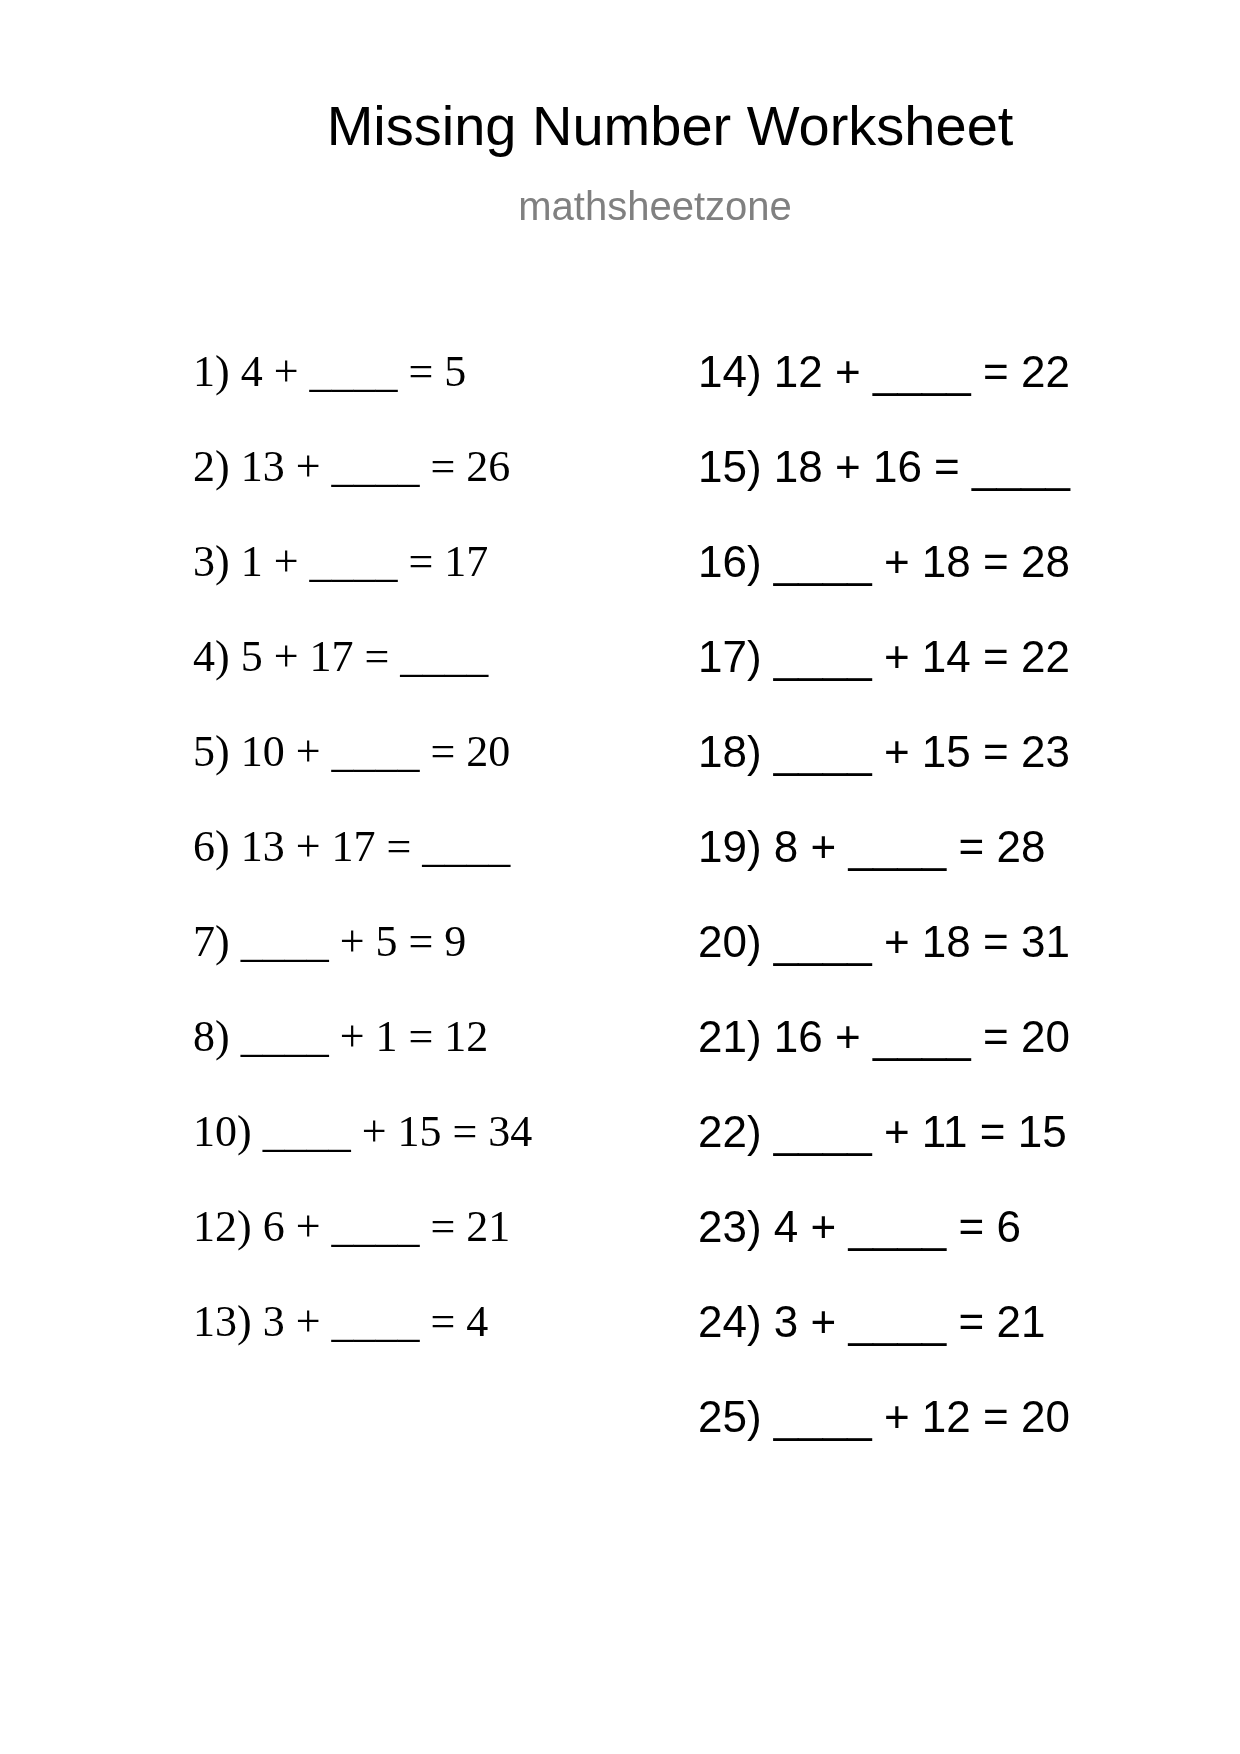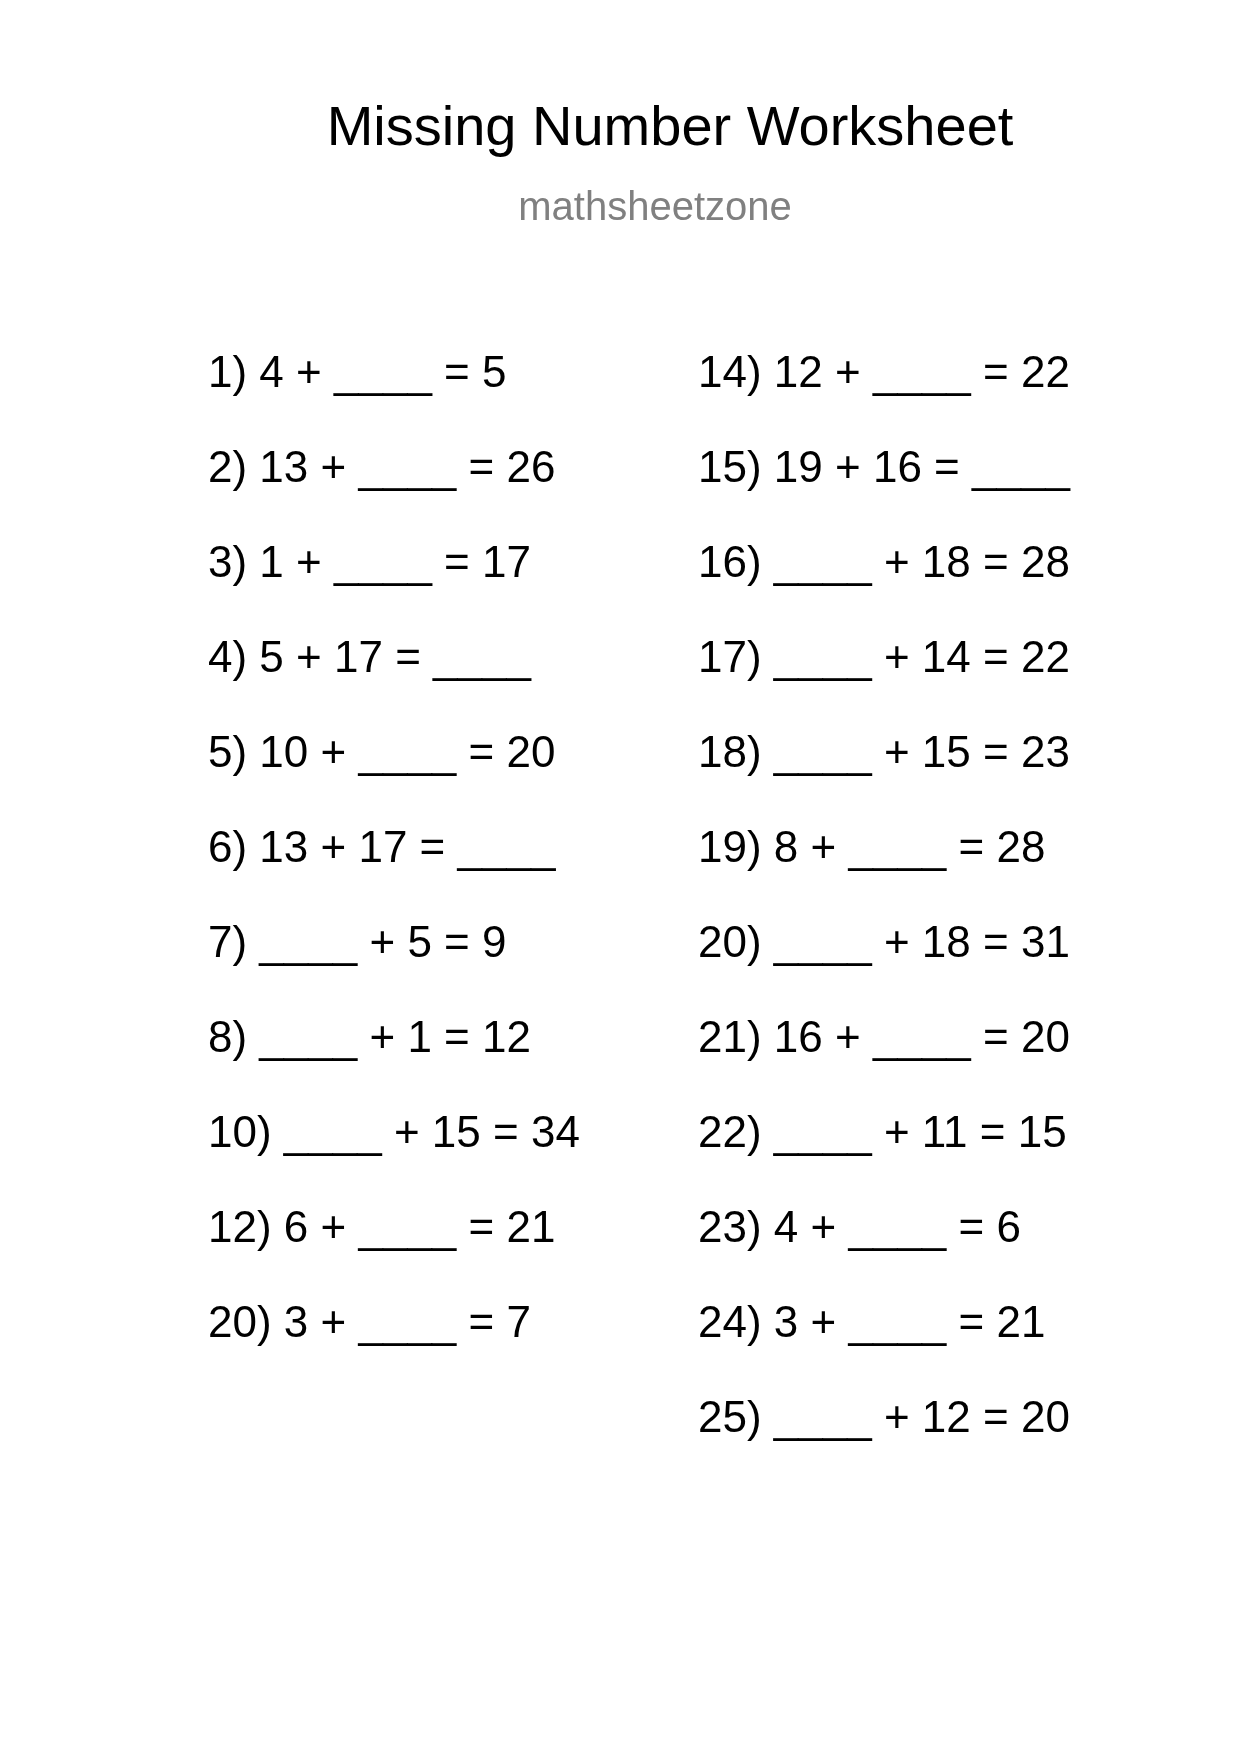--- a/index.html
+++ b/index.html
@@ -33,21 +33,21 @@
       text-align: center;
       font-size: 40px;
       line-height: 1;
       color: #808080;
       white-space: nowrap;
     }
     .column {
       position: absolute;
       top: 350px;
     }
-    .col-left { left: 208px; }
+    .col-left { left: 193px; font-family: Liberation Serif, serif; }
     .col-right { left: 698px; }
     .problem {
       height: 95px;
       font-size: 44px;
       line-height: 1;
       white-space: nowrap;
     }
   </style>
 </head>
 <body>
@@ -60,26 +60,26 @@
     <div class="problem">1) 4 + ____ = 5</div>
     <div class="problem">2) 13 + ____ = 26</div>
     <div class="problem">3) 1 + ____ = 17</div>
     <div class="problem">4) 5 + 17 = ____</div>
     <div class="problem">5) 10 + ____ = 20</div>
     <div class="problem">6) 13 + 17 = ____</div>
     <div class="problem">7) ____ + 5 = 9</div>
     <div class="problem">8) ____ + 1 = 12</div>
     <div class="problem">10) ____ + 15 = 34</div>
     <div class="problem">12) 6 + ____ = 21</div>
-    <div class="problem">20) 3 + ____ = 7</div>
+    <div class="problem">13) 3 + ____ = 4</div>
   </div>
 
   <div class="column col-right">
     <div class="problem">14) 12 + ____ = 22</div>
-    <div class="problem">15) 19 + 16 = ____</div>
+    <div class="problem">15) 18 + 16 = ____</div>
     <div class="problem">16) ____ + 18 = 28</div>
     <div class="problem">17) ____ + 14 = 22</div>
     <div class="problem">18) ____ + 15 = 23</div>
     <div class="problem">19) 8 + ____ = 28</div>
     <div class="problem">20) ____ + 18 = 31</div>
     <div class="problem">21) 16 + ____ = 20</div>
     <div class="problem">22) ____ + 11 = 15</div>
     <div class="problem">23) 4 + ____ = 6</div>
     <div class="problem">24) 3 + ____ = 21</div>
     <div class="problem">25) ____ + 12 = 20</div>

